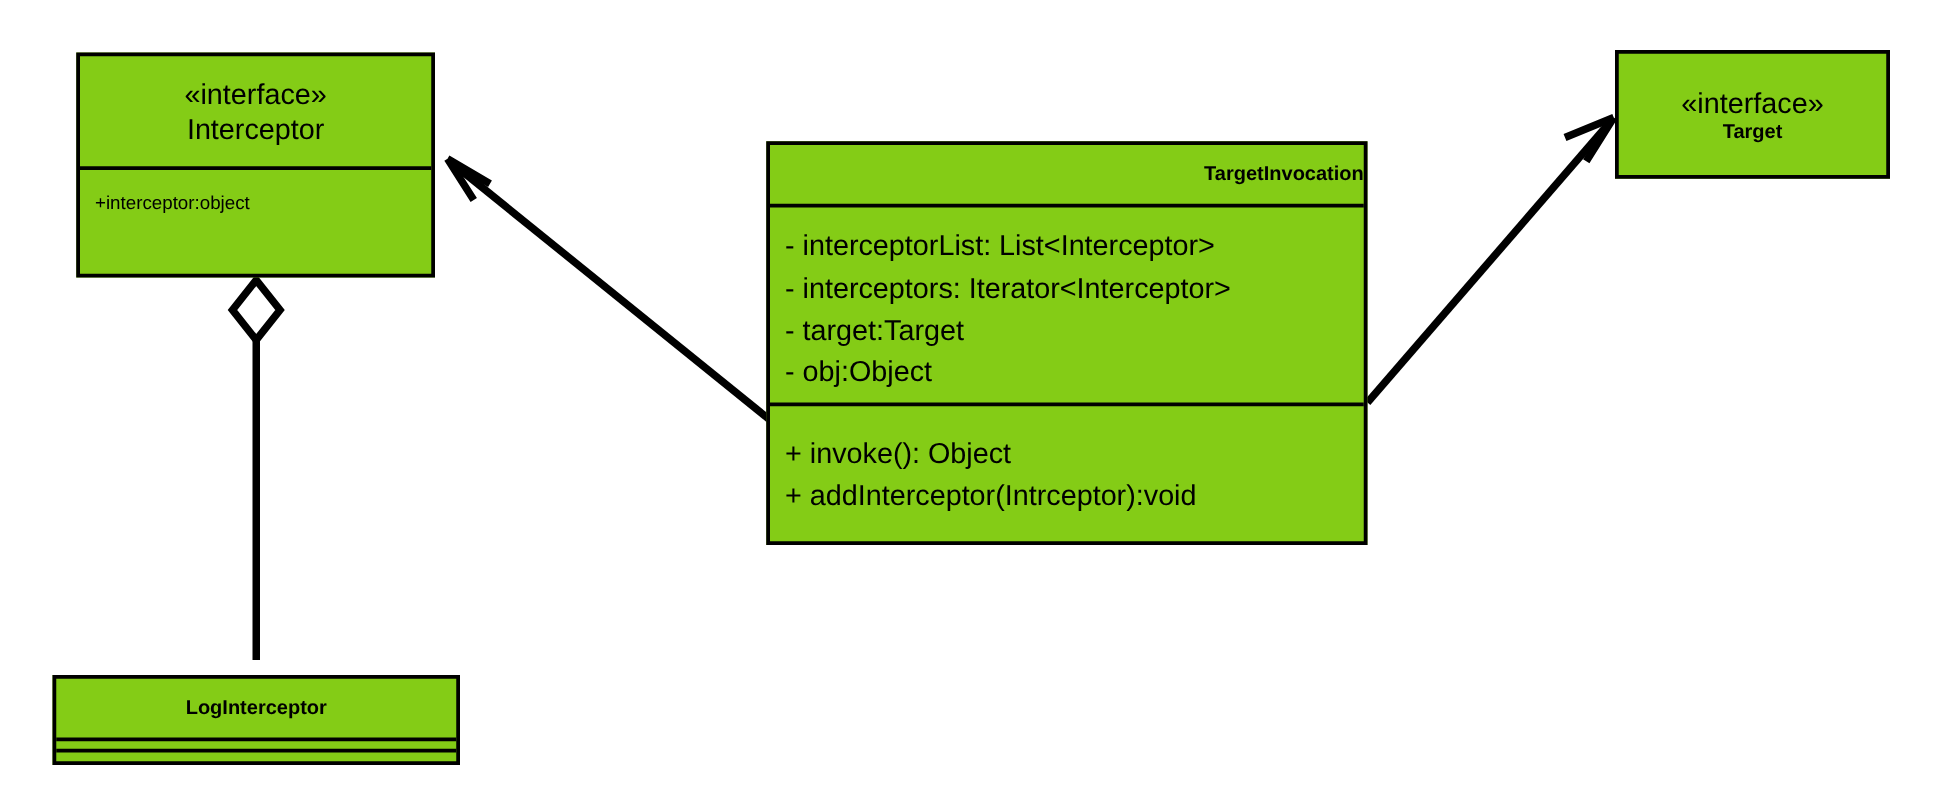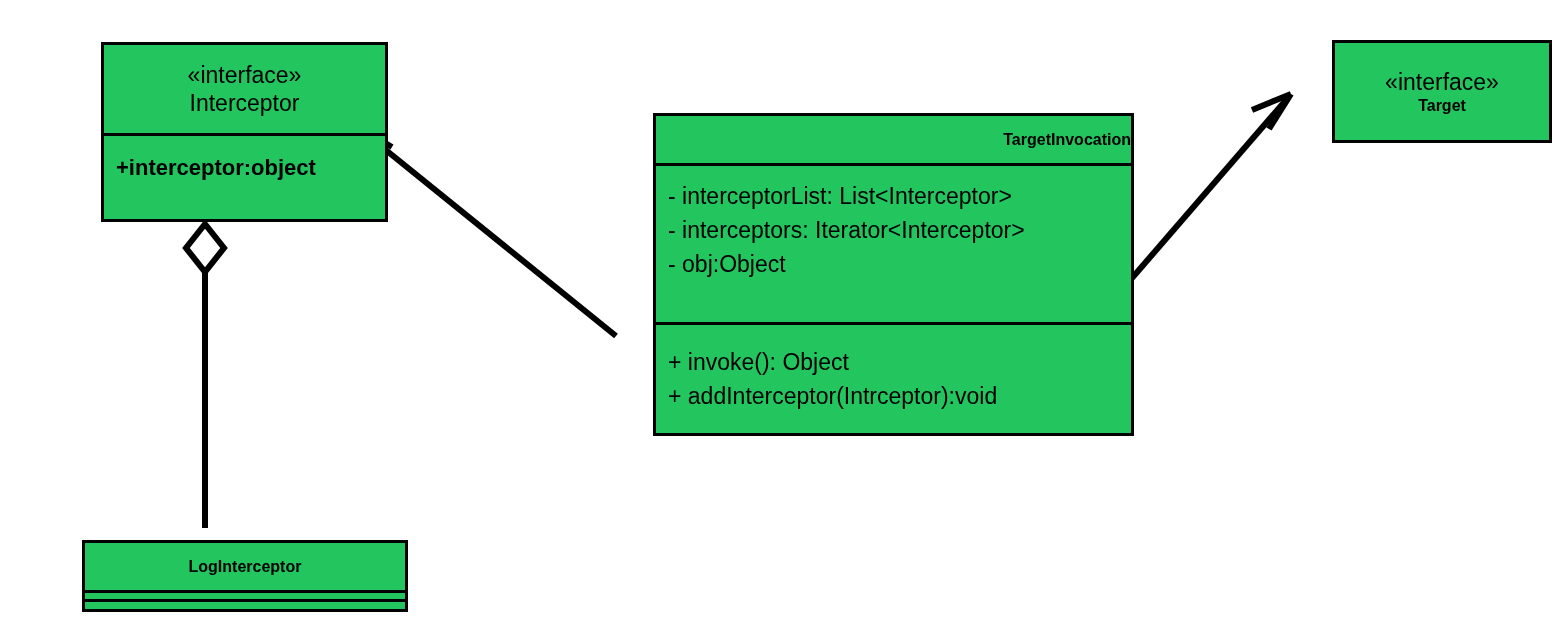--- a/index.html
+++ b/index.html
@@ -12,22 +12,21 @@
     width: 1553px;
     height: 636px;
     background: #ffffff;
     font-family: "Liberation Sans", sans-serif;
     overflow: hidden;
   }
   .uml-box {
     position: absolute;
     box-sizing: border-box;
     border: 3px solid #000000;
-    background: #22c55e;
-    margin-left: 40px;
+    background: #84cc16;
   }
   .compartment {
     box-sizing: border-box;
     overflow: hidden;
   }
   .compartment + .compartment {
     border-top: 3px solid #000000;
   }
   .comp-name {
     display: flex;
@@ -61,22 +60,22 @@
     padding: 14px 0 0 12px;
   }
   .member {
     font-size: 23px;
     font-weight: normal;
     color: #000000;
     line-height: 1.47;
     white-space: nowrap;
   }
   .member-bold {
-    font-size: 22px;
-    font-weight: bold;
+    font-size: 15px;
+    font-weight: normal;
     color: #000000;
     line-height: 1.47;
     white-space: nowrap;
   }
   .attr-pad {
     padding: 16px 0 0 12px;
   }
   #edges-layer {
     position: absolute;
     left: 0;
@@ -119,20 +118,21 @@
     </div>
   </div>
 
   <div class="uml-box" style="left:613px; top:113px; width:481px; height:323px;">
     <div class="compartment comp-name" style="height:47px;align-items:flex-end;">
       <div class="cls-name-bold">TargetInvocation</div>
     </div>
     <div class="compartment member-list" style="height:159px;">
       <div class="member">- interceptorList: List&lt;Interceptor&gt;</div>
       <div class="member">- interceptors: Iterator&lt;Interceptor&gt;</div>
+      <div class="member">- target:Target</div>
       <div class="member">- obj:Object</div>
     </div>
     <div class="compartment member-list" style="height:111px; padding-top:21px;">
       <div class="member">+ invoke(): Object</div>
       <div class="member">+ addInterceptor(Intrceptor):void</div>
     </div>
   </div>
 
   <div class="uml-box" style="left:1292px; top:40px; width:220px; height:103px;">
     <div class="compartment comp-name" style="height:100%;">

